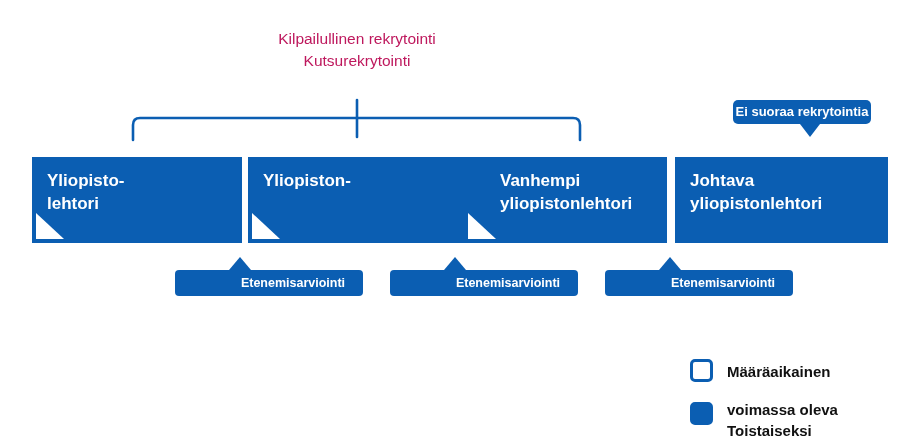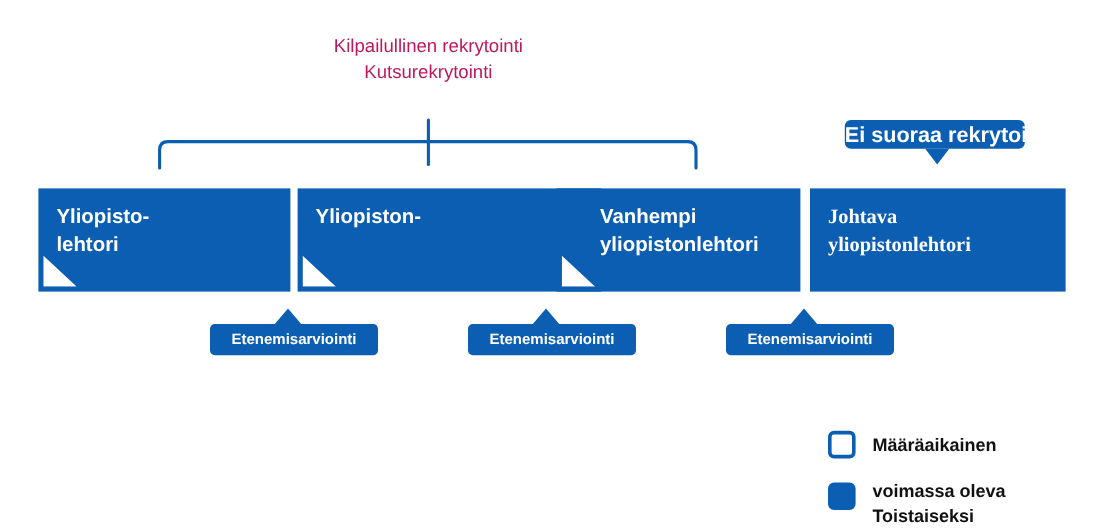--- a/index.html
+++ b/index.html
@@ -26,28 +26,28 @@
   
   .bracket-svg {
     position: absolute;
     left: 0; top: 0;
     width: 914px; height: 160px;
     pointer-events: none;
   }
   
   .callout {
     position: absolute;
-    left: 704px;
+    left: 733px;
     top: 100px;
-    width: 150px;
+    width: 138px;
     height: 24px;
     background: #0b5eb2;
     border-radius: 5px;
     color: #ffffff;
-    font-size: 18px;
+    font-size: 13px;
     font-weight: bold;
     text-align: center;
     line-height: 24px;
     white-space: nowrap;
   }
   .callout .tail-down {
     position: absolute;
     top: 100%;
     left: 67px;
     width: 0; height: 0;
@@ -64,21 +64,21 @@
     color: #ffffff;
     font-size: 17px;
     font-weight: bold;
     line-height: 22.5px;
     box-sizing: border-box;
     padding: 13px 10px 0 15px;
   }
   .pos-box.b1 { left: 32px;  width: 210px; }
   .pos-box.b2 { left: 248px; width: 253px; }
   .pos-box.b3 { left: 464px; width: 203px; padding-left: 36px; }
-  .pos-box.b4 { left: 675px; width: 213px; font-family: Liberation Serif, serif; }
+  .pos-box.b4 { left: 675px; width: 213px; }
   .corner-triangle {
     position: absolute;
     left: 4px;
     bottom: 4px;
     width: 28px;
     height: 26px;
     background: #ffffff;
     -webkit-clip-path: polygon(0 0, 0 100%, 100% 100%);
     clip-path: polygon(0 0, 0 100%, 100% 100%);
   }
@@ -89,20 +89,21 @@
     width: 140px;
     height: 26px;
     background: #0b5eb2;
     border-radius: 4px;
     color: #ffffff;
     font-size: 12.5px;
     font-weight: bold;
     text-align: center;
     line-height: 26px;
     white-space: nowrap;
+    padding-left: 48px;
   }
   .prog-badge.p1 { left: 175px; }
   .prog-badge.p2 { left: 390px; }
   .prog-badge.p3 { left: 605px; }
   .prog-badge .tail-up {
     position: absolute;
     bottom: 100%;
     left: 54px;
     width: 0; height: 0;
     border-left: 11px solid transparent;

